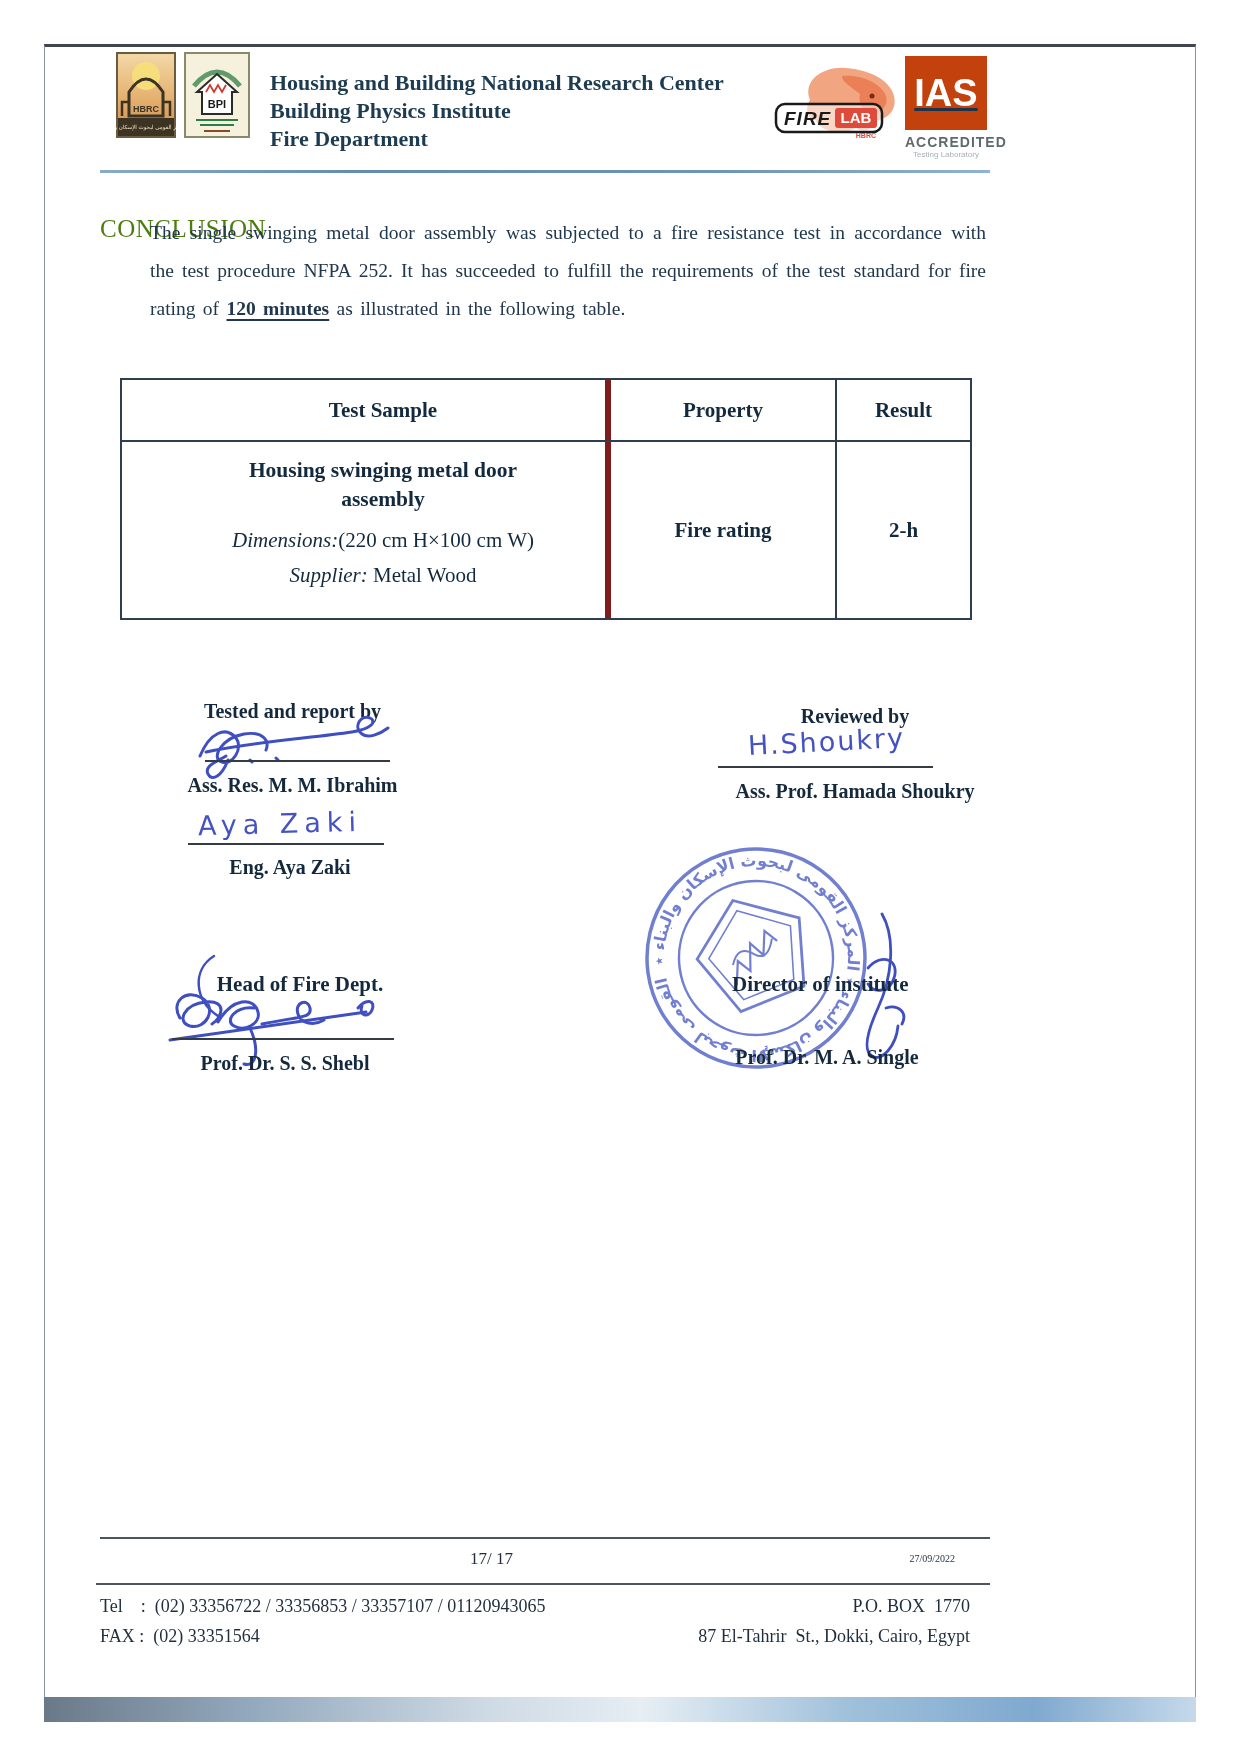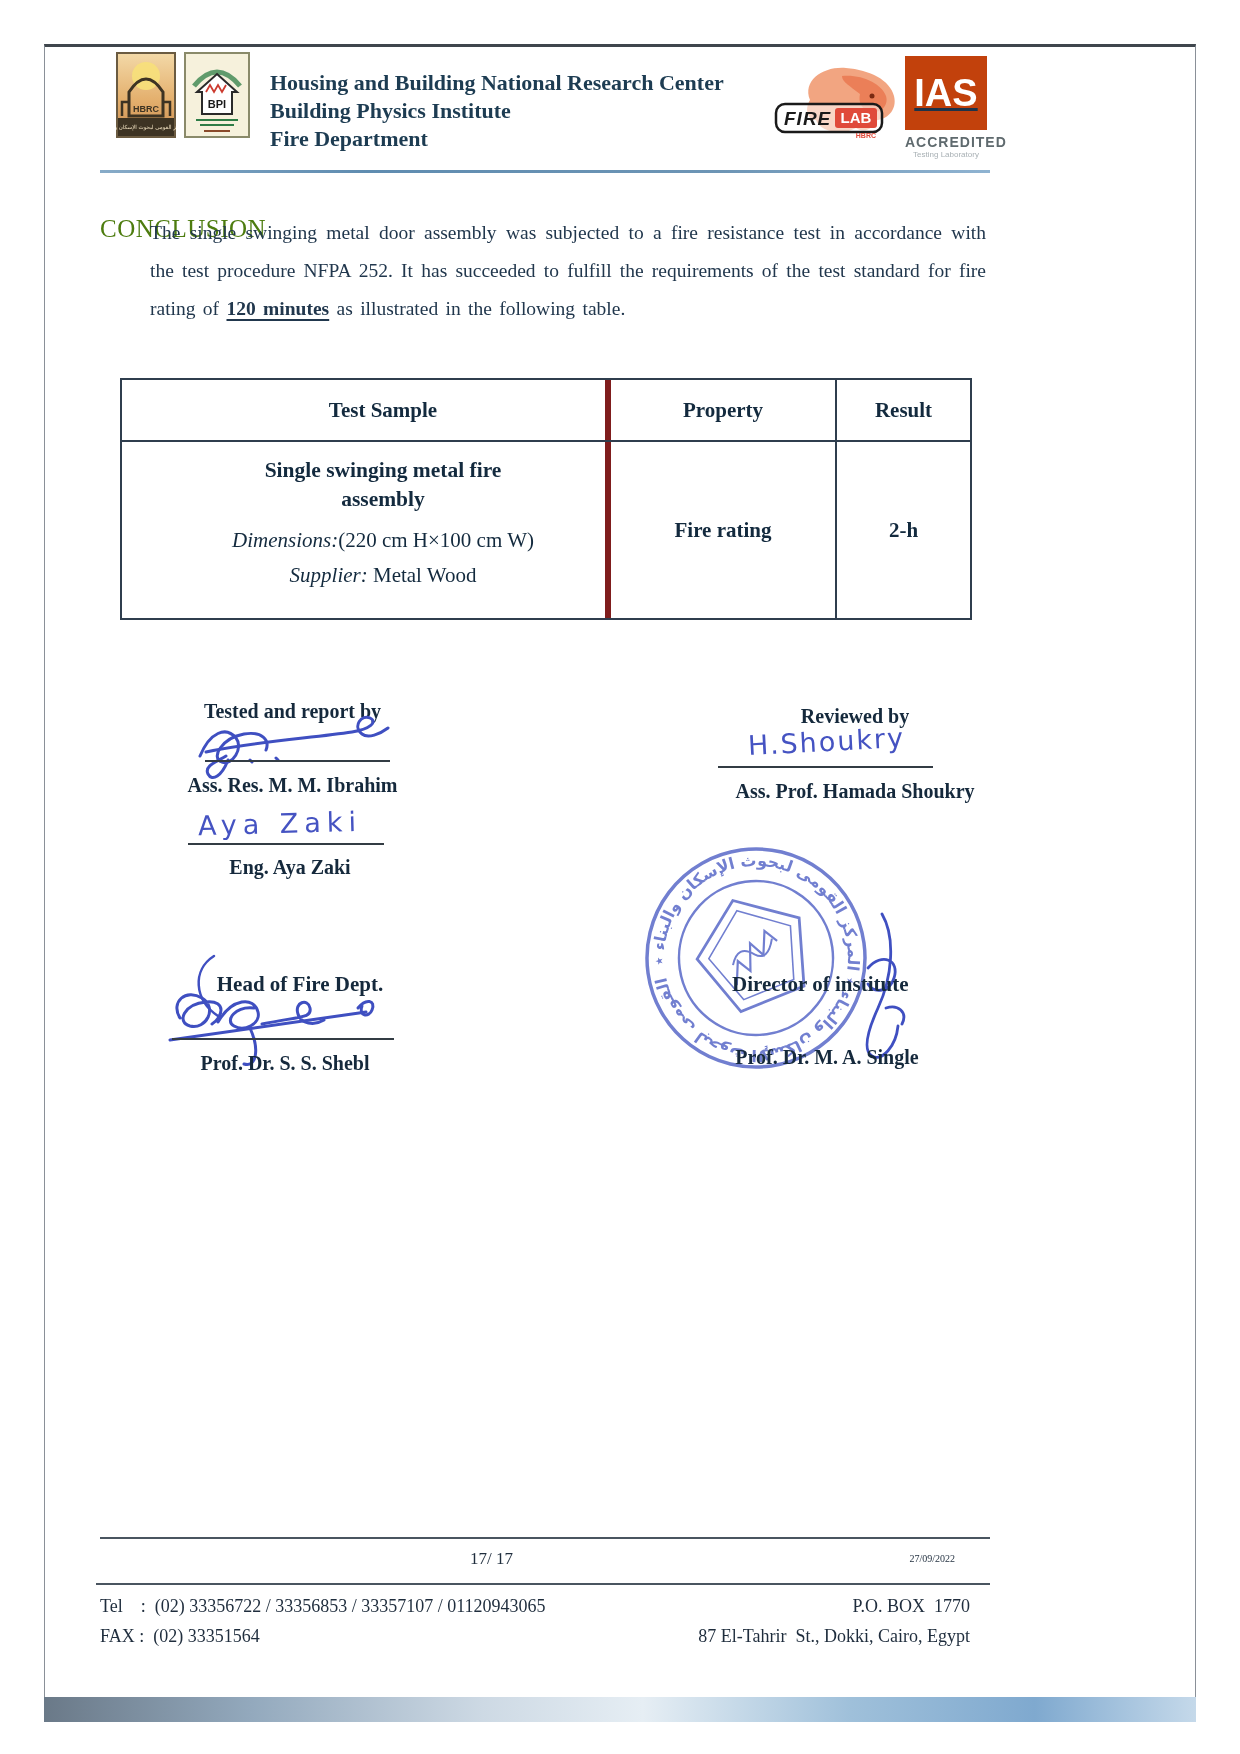--- a/index.html
+++ b/index.html
@@ -115,21 +115,21 @@
 </p>
 
 <div class="abs tbl">
   <div class="trow head">
     <div class="tcell c1 th">Test Sample</div>
     <div class="tcell c2 th">Property</div>
     <div class="tcell c3 th">Result</div>
   </div>
   <div class="trow body">
     <div class="tcell c1 sample-cell">
-      <div class="sample-title">Single swinging metal fire assembly</div>
+      <div class="sample-title">Housing swinging metal door assembly</div>
       <div class="dim-line"><span class="ital">Dimensions:</span><span>(220 cm H×100 cm W)</span></div>
       <div class="sup-line"><span class="ital">Supplier:</span><span> Metal Wood</span></div>
     </div>
     <div class="tcell c2 bold21">Fire rating</div>
     <div class="tcell c3 bold21">2-h</div>
   </div>
 </div>
 
 <div class="abs sig-title" style="left:190px;top:700px;width:205px;">Tested and report by</div>
 <svg class="abs sig-svg" style="left:192px;top:704px;" width="210" height="80" viewBox="0 0 210 80">

